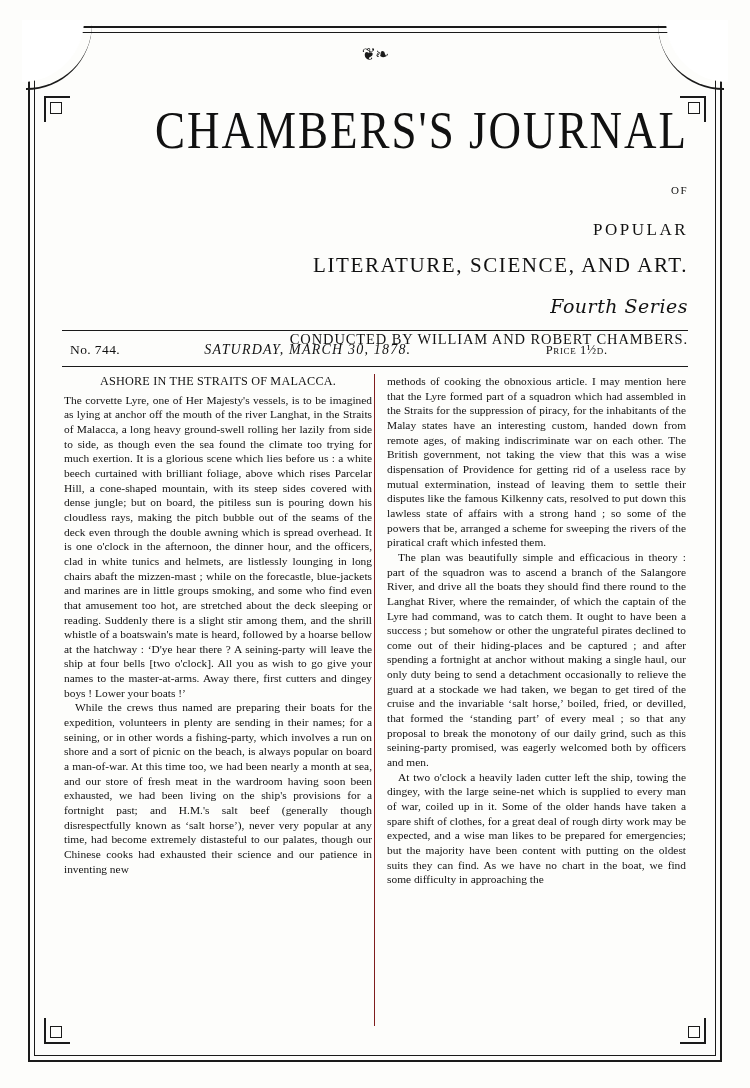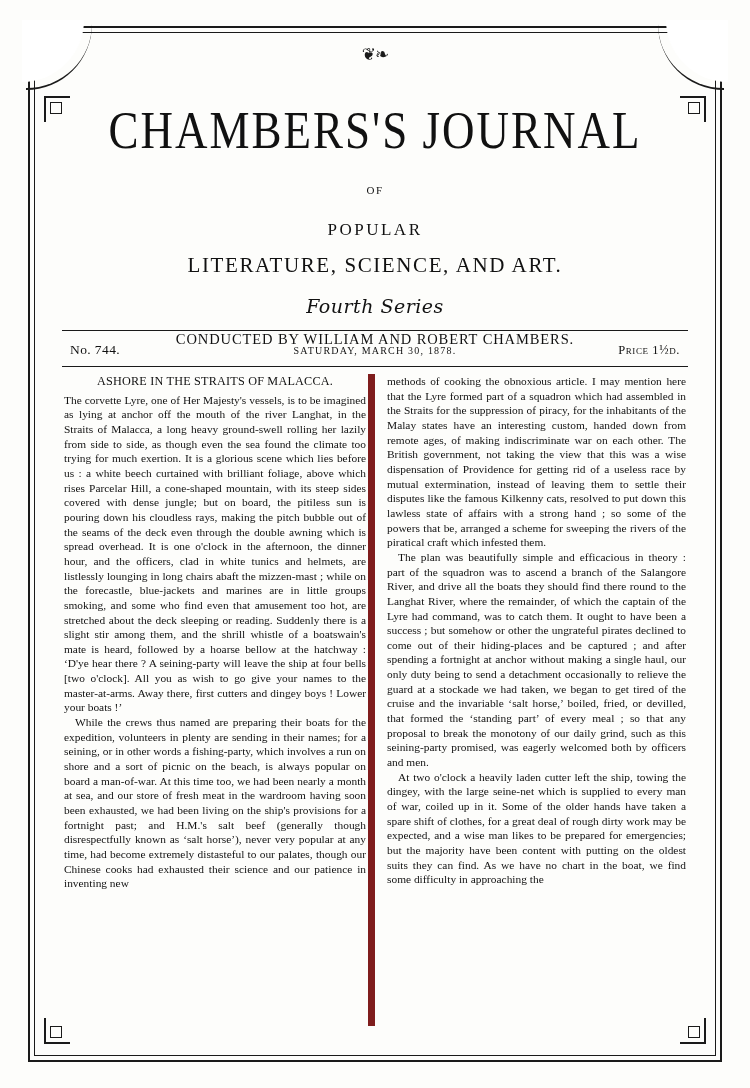--- a/index.html
+++ b/index.html
@@ -109,21 +109,21 @@
     color: #1a1a1a;
     letter-spacing: -1px;
   }
 
   
   .masthead {
     position: absolute;
     left: 62px;
     right: 62px;
     top: 100px;
-    text-align: center;
+    text-align: right;
   }
   .journal-title {
     font-family: "Liberation Serif", serif;
     font-size: 45px;
     letter-spacing: 2px;
     font-weight: normal;
     margin: 0;
     white-space: nowrap;
     transform: scaleY(1.18);
     transform-origin: center top;
@@ -173,27 +173,27 @@
     right: 62px;
     top: 336px;
     height: 28px;
     display: flex;
     align-items: center;
     font-size: 13.5px;
   }
   .issue-no { width: 22%; padding-left: 8px; letter-spacing: 0.4px;}
   .issue-date {
     width: 56%;
-    text-align: center;
+    text-align: left;
     letter-spacing: 1.2px;
-    font-size: 10px;
+    font-size: 14px;
+    font-style: italic;
   }
   .issue-price {
     width: 22%;
-    text-align: right;
     padding-right: 8px;
     font-size: 12.5px;
     letter-spacing: 0.6px;
   }
   .smallcaps { font-variant: small-caps; }
 
   
   .columns {
     position: absolute;
     left: 64px;
@@ -204,21 +204,21 @@
     gap: 0;
   }
   .col {
     width: 50%;
     box-sizing: border-box;
     font-size: 11.4px;
     line-height: 1.285;
     text-align: justify;
     hyphens: none;
   }
-  .col.left { padding-right: 2px; border-right: 7px solid #7f1d1d; }
+  .col.left { padding-right: 2px; border-right: 1px solid #7f1d1d; }
   .col.right { padding-left: 12px; }
 
   .article-head {
     text-align: center;
     font-size: 12.2px;
     letter-spacing: 0.2px;
     margin-bottom: 3px;
     white-space: nowrap;
   }
   .col p {

